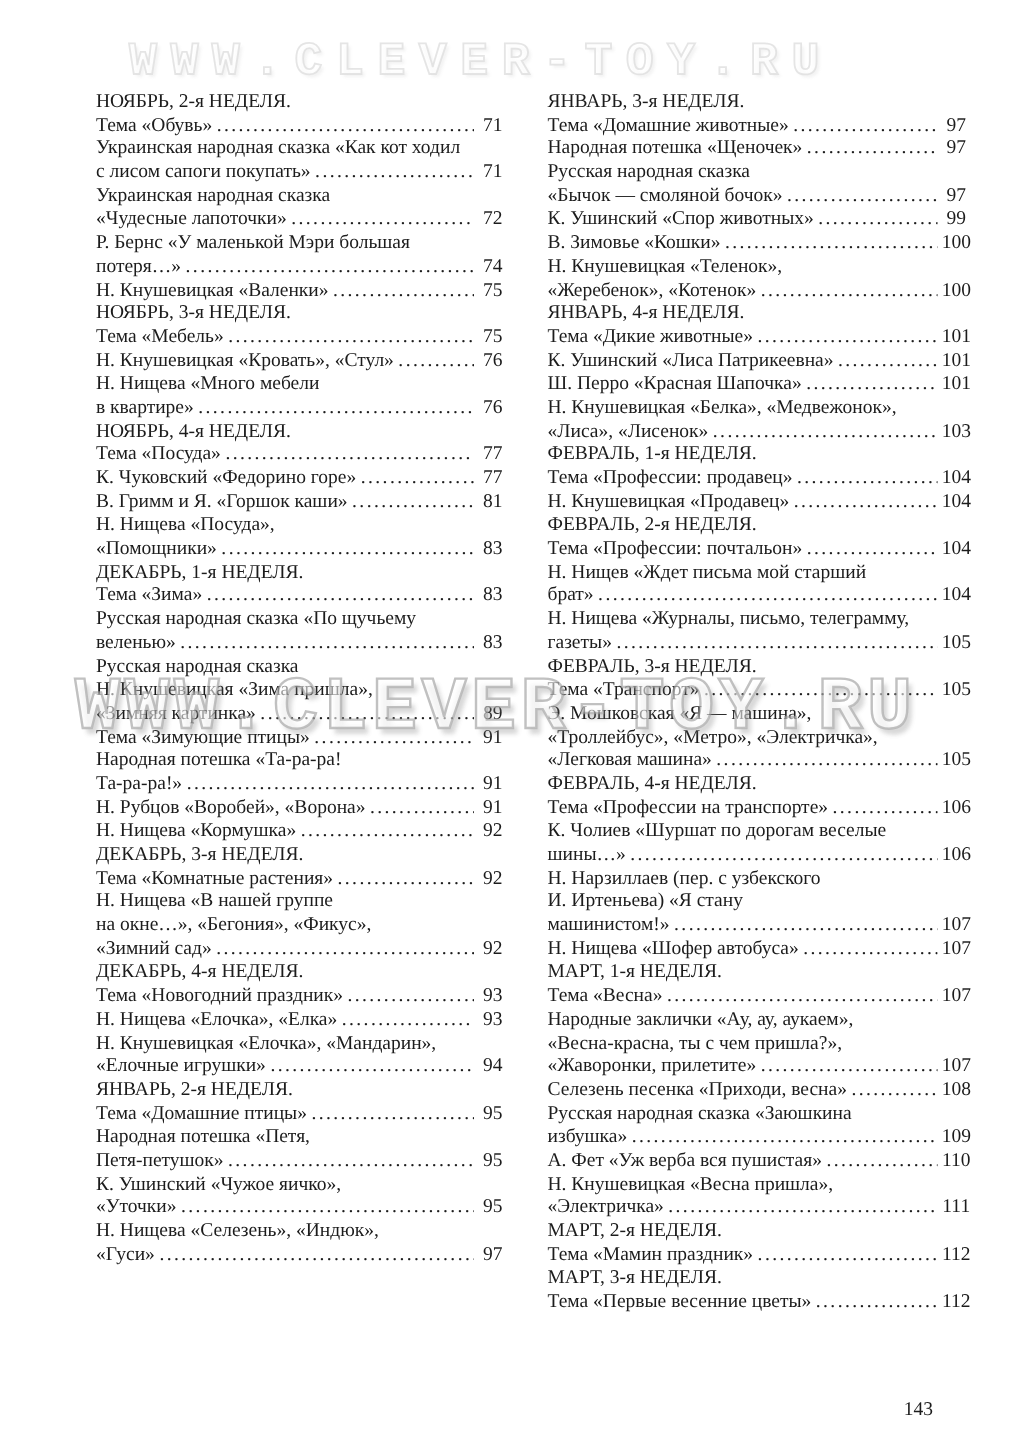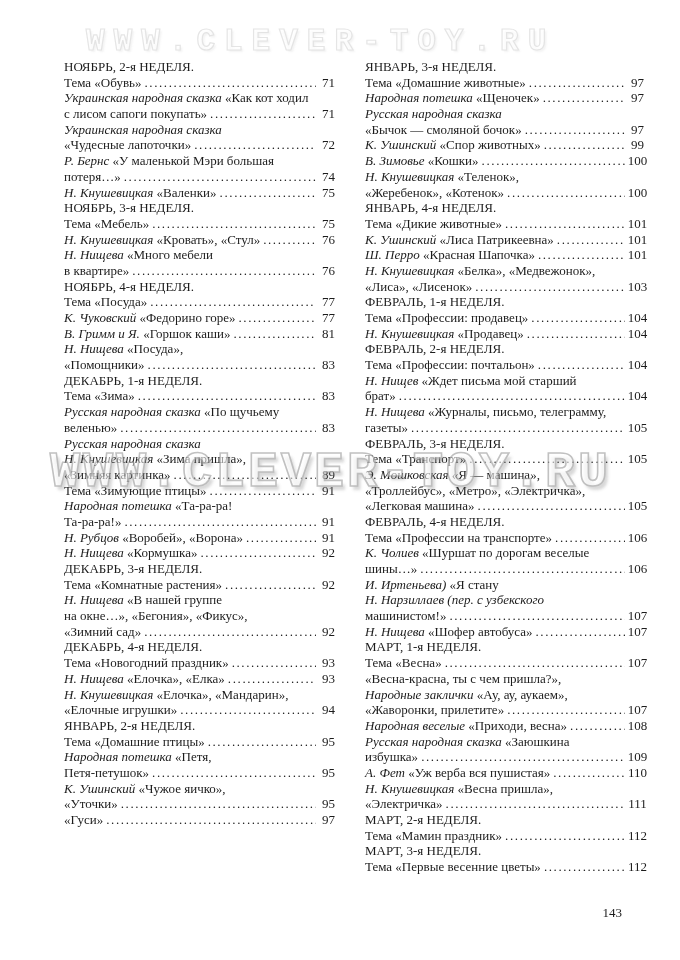--- a/index.html
+++ b/index.html
@@ -5,28 +5,28 @@
   html,body{margin:0;padding:0;}
   body{
     width:680px;height:960px;position:relative;background:#ffffff;overflow:hidden;
     font-family:"Liberation Serif","DejaVu Serif",serif;color:#1c1c1c;
   }
   .page{position:absolute;inset:0;}
   .col{position:absolute;top:59px;font-size:13px;}
   .col-left{left:64px;width:275px;}
   .col-right{left:365px;width:283px;}
   .line{display:flex;align-items:baseline;height:15.7px;white-space:pre;}
-  .it{font-style:italic;}
+  .it{}
   .leader{flex:1 1 auto;overflow:hidden;white-space:nowrap;margin:0 2px 0 3px;min-width:6px;}
   .leader::before{
     content:"....................................................................................................";
     letter-spacing:1.6px;
   }
   .pg{flex:0 0 auto;text-align:center;min-width:21px;}
-  .folio{position:absolute;top:905px;right:58px;font-size:13px;text-align:center;}
+  .folio{position:absolute;top:931px;right:58px;font-size:13px;text-align:center;}
   .wm{
     position:absolute;font-family:Liberation Mono, monospace;
     font-weight:bold;white-space:nowrap;pointer-events:none;
     color:rgba(255,255,255,0.72);
     -webkit-text-stroke:1.6px rgba(158,158,158,0.85);
     text-shadow:3px 4px 3px rgba(125,125,125,0.40);
   }
   .wm-mid{left:50px;top:444px;font-size:50px;letter-spacing:3px;opacity:0.75;}
   .wm-top{left:86px;top:24px;font-size:31px;letter-spacing:9px;opacity:0.38;
     -webkit-text-stroke:1.2px rgba(170,170,170,0.8);
@@ -79,20 +79,21 @@
       <div class="line"><span class="txt"><span>Тема «Новогодний праздник»</span></span><span class="leader"></span><span class="pg">93</span></div>
       <div class="line"><span class="txt"><span class="it">Н. Нищева </span><span>«Елочка», «Елка»</span></span><span class="leader"></span><span class="pg">93</span></div>
       <div class="line"><span class="txt"><span class="it">Н. Кнушевицкая </span><span>«Елочка», «Мандарин»,</span></span></div>
       <div class="line"><span class="txt"><span>«Елочные игрушки»</span></span><span class="leader"></span><span class="pg">94</span></div>
       <div class="line"><span class="txt"><span>ЯНВАРЬ, 2-я НЕДЕЛЯ.</span></span></div>
       <div class="line"><span class="txt"><span>Тема «Домашние птицы»</span></span><span class="leader"></span><span class="pg">95</span></div>
       <div class="line"><span class="txt"><span class="it">Народная потешка </span><span>«Петя,</span></span></div>
       <div class="line"><span class="txt"><span>Петя-петушок»</span></span><span class="leader"></span><span class="pg">95</span></div>
       <div class="line"><span class="txt"><span class="it">К. Ушинский </span><span>«Чужое яичко»,</span></span></div>
       <div class="line"><span class="txt"><span>«Уточки»</span></span><span class="leader"></span><span class="pg">95</span></div>
+      <div class="line"><span class="txt"><span class="it">Н. Нищева </span><span>«Селезень», «Индюк»,</span></span></div>
       <div class="line"><span class="txt"><span>«Гуси»</span></span><span class="leader"></span><span class="pg">97</span></div>
     </div>
   <div class="col col-right">
       <div class="line"><span class="txt"><span>ЯНВАРЬ, 3-я НЕДЕЛЯ.</span></span></div>
       <div class="line"><span class="txt"><span>Тема «Домашние животные»</span></span><span class="leader"></span><span class="pg">97</span></div>
       <div class="line"><span class="txt"><span class="it">Народная потешка </span><span>«Щеночек»</span></span><span class="leader"></span><span class="pg">97</span></div>
       <div class="line"><span class="txt"><span class="it">Русская народная сказка</span></span></div>
       <div class="line"><span class="txt"><span>«Бычок — смоляной бочок»</span></span><span class="leader"></span><span class="pg">97</span></div>
       <div class="line"><span class="txt"><span class="it">К. Ушинский </span><span>«Спор животных»</span></span><span class="leader"></span><span class="pg">99</span></div>
       <div class="line"><span class="txt"><span class="it">В. Зимовье </span><span>«Кошки»</span></span><span class="leader"></span><span class="pg">100</span></div>
@@ -115,30 +116,30 @@
       <div class="line"><span class="txt"><span>газеты»</span></span><span class="leader"></span><span class="pg">105</span></div>
       <div class="line"><span class="txt"><span>ФЕВРАЛЬ, 3-я НЕДЕЛЯ.</span></span></div>
       <div class="line"><span class="txt"><span>Тема «Транспорт»</span></span><span class="leader"></span><span class="pg">105</span></div>
       <div class="line"><span class="txt"><span class="it">Э. Мошковская </span><span>«Я — машина»,</span></span></div>
       <div class="line"><span class="txt"><span>«Троллейбус», «Метро», «Электричка»,</span></span></div>
       <div class="line"><span class="txt"><span>«Легковая машина»</span></span><span class="leader"></span><span class="pg">105</span></div>
       <div class="line"><span class="txt"><span>ФЕВРАЛЬ, 4-я НЕДЕЛЯ.</span></span></div>
       <div class="line"><span class="txt"><span>Тема «Профессии на транспорте»</span></span><span class="leader"></span><span class="pg">106</span></div>
       <div class="line"><span class="txt"><span class="it">К. Чолиев </span><span>«Шуршат по дорогам веселые</span></span></div>
       <div class="line"><span class="txt"><span>шины…»</span></span><span class="leader"></span><span class="pg">106</span></div>
+      <div class="line"><span class="txt"><span class="it">Н. Нарзиллаев (пер. с узбекского</span></span></div>
       <div class="line"><span class="txt"><span class="it">И. Иртеньева) </span><span>«Я стану</span></span></div>
-      <div class="line"><span class="txt"><span class="it">Н. Нарзиллаев (пер. с узбекского</span></span></div>
       <div class="line"><span class="txt"><span>машинистом!»</span></span><span class="leader"></span><span class="pg">107</span></div>
       <div class="line"><span class="txt"><span class="it">Н. Нищева </span><span>«Шофер автобуса»</span></span><span class="leader"></span><span class="pg">107</span></div>
       <div class="line"><span class="txt"><span>МАРТ, 1-я НЕДЕЛЯ.</span></span></div>
       <div class="line"><span class="txt"><span>Тема «Весна»</span></span><span class="leader"></span><span class="pg">107</span></div>
+      <div class="line"><span class="txt"><span class="it">Народные заклички </span><span>«Ау, ау, аукаем»,</span></span></div>
       <div class="line"><span class="txt"><span>«Весна-красна, ты с чем пришла?»,</span></span></div>
-      <div class="line"><span class="txt"><span class="it">Народные заклички </span><span>«Ау, ау, аукаем»,</span></span></div>
       <div class="line"><span class="txt"><span>«Жаворонки, прилетите»</span></span><span class="leader"></span><span class="pg">107</span></div>
-      <div class="line"><span class="txt"><span class="it">Народная веселые </span><span>«Приходи, весна»</span></span><span class="leader"></span><span class="pg">108</span></div>
+      <div class="line"><span class="txt"><span class="it">Селезень песенка </span><span>«Приходи, весна»</span></span><span class="leader"></span><span class="pg">108</span></div>
       <div class="line"><span class="txt"><span class="it">Русская народная сказка </span><span>«Заюшкина</span></span></div>
       <div class="line"><span class="txt"><span>избушка»</span></span><span class="leader"></span><span class="pg">109</span></div>
       <div class="line"><span class="txt"><span class="it">А. Фет </span><span>«Уж верба вся пушистая»</span></span><span class="leader"></span><span class="pg">110</span></div>
       <div class="line"><span class="txt"><span class="it">Н. Кнушевицкая </span><span>«Весна пришла»,</span></span></div>
       <div class="line"><span class="txt"><span>«Электричка»</span></span><span class="leader"></span><span class="pg">111</span></div>
       <div class="line"><span class="txt"><span>МАРТ, 2-я НЕДЕЛЯ.</span></span></div>
       <div class="line"><span class="txt"><span>Тема «Мамин праздник»</span></span><span class="leader"></span><span class="pg">112</span></div>
       <div class="line"><span class="txt"><span>МАРТ, 3-я НЕДЕЛЯ.</span></span></div>
       <div class="line"><span class="txt"><span>Тема «Первые весенние цветы»</span></span><span class="leader"></span><span class="pg">112</span></div>
     </div>

